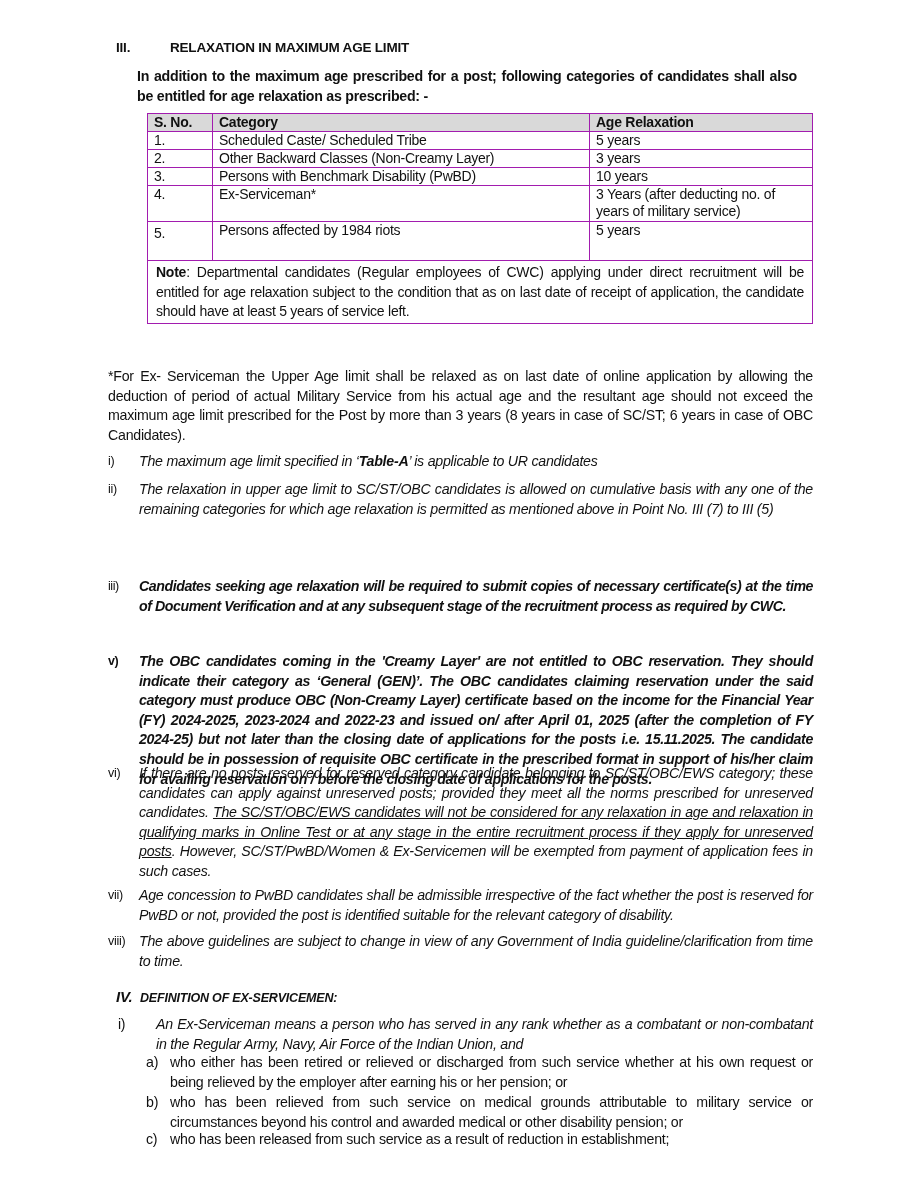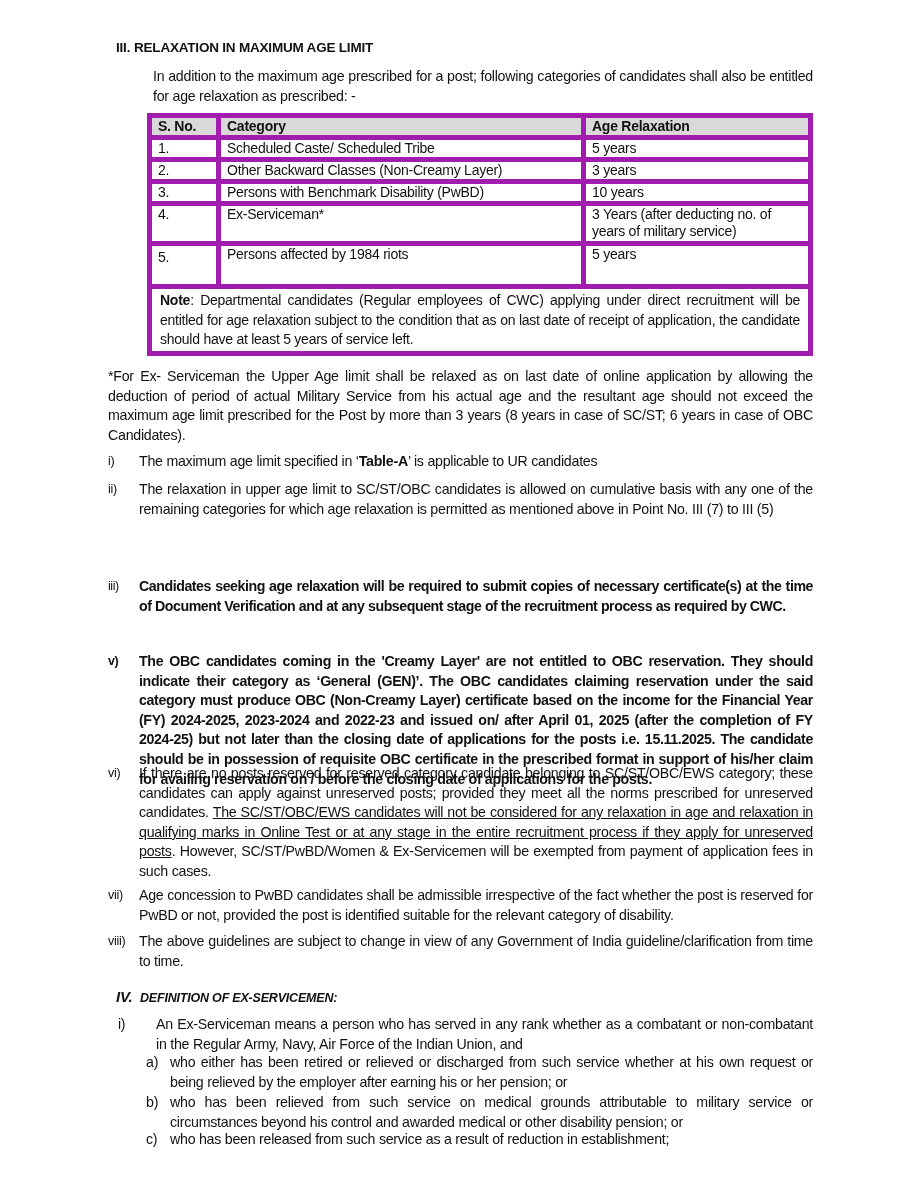--- a/index.html
+++ b/index.html
@@ -4,55 +4,55 @@
 <style>
   html, body { margin: 0; padding: 0; background: #ffffff; }
   body {
     width: 900px; height: 1200px; overflow: hidden; position: relative;
     font-family: "Liberation Sans", sans-serif; color: #111; font-size: 14.2px;
   }
   .page { position: absolute; left: 0; top: 0; width: 900px; height: 1200px; }
   .sec-head {
     position: absolute; font-weight: bold; font-size: 13.5px; letter-spacing: -0.2px;
   }
-  .sec-head .num { display: inline-block; width: 18px; }
+  .sec-head .num { display: inline-block; width: 54px; }
   .para {
     position: absolute; line-height: 19.6px; text-align: justify; letter-spacing: -0.25px;
   }
   .bold { font-weight: bold; margin-top: 32px; }
   .u { text-decoration: underline; }
   table.relax {
     position: absolute; left: 147px; top: 113px; width: 666px;
     border-collapse: collapse; font-size: 14px; letter-spacing: -0.25px;
   }
   table.relax td, table.relax th {
-    border: 5px solid #a21caf; padding: 0 6px; vertical-align: top; line-height: 17px; text-align: left;
+    border: 1px solid #a21caf; padding: 0 6px; vertical-align: top; line-height: 17px; text-align: left;
   }
   table.relax th { background: #d9d9d9; font-weight: bold; }
   table.relax td.c1 { width: 52px; }
   table.relax td.c3 { width: 210px; }
   table.relax tr.tall td { height: 35px; }
   table.relax td.note { line-height: 19.6px; padding: 2px 8px 1px 8px; text-align: justify; }
   .item { position: absolute; left: 108px; width: 705px; line-height: 19.6px; letter-spacing: -0.25px; }
   .item .marker { position: absolute; left: 0; top: 0; font-size: 12.5px; }
-  .item .body { margin-left: 31px; text-align: justify; display: block; }
+  .item .body { margin-left: 31px; text-align: justify; display: block; font-style: italic; }
   .sub { position: absolute; width: 690px; line-height: 19.6px; letter-spacing: -0.25px; }
   .sub .marker { position: absolute; left: 0; top: 0; }
   .sub .body { margin-left: 24px; display: block; text-align: justify; }
 </style>
 </head>
 <body>
 
 <div class="page">
 
   <div class="sec-head" style="left:116px; top:40px;">
     <span class="num">III.</span><span>RELAXATION IN MAXIMUM AGE LIMIT</span>
   </div>
 
-  <div class="para" style="left:153px; top:67px; width:660px;">In addition to the maximum age prescribed for a post; following categories of candidates shall also be entitled for age relaxation as prescribed: -</div>
+  <div class="para" style="left:137px; top:67px; width:660px;font-weight:bold;">In addition to the maximum age prescribed for a post; following categories of candidates shall also be entitled for age relaxation as prescribed: -</div>
 
   <table class="relax">
     <tbody>
         <tr>
       <th>S. No.</th>
       <th>Category</th>
       <th>Age Relaxation</th>
     </tr>
     <tr>
       <td class="c1">1.</td>

